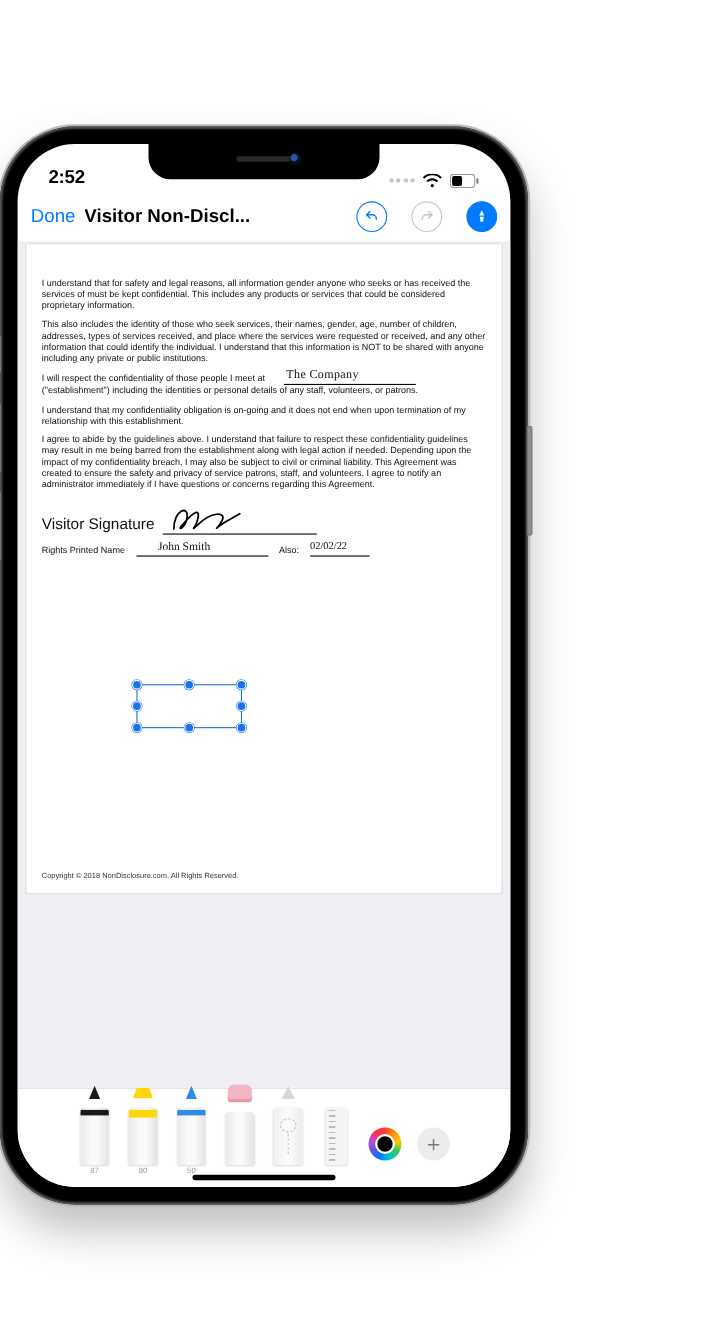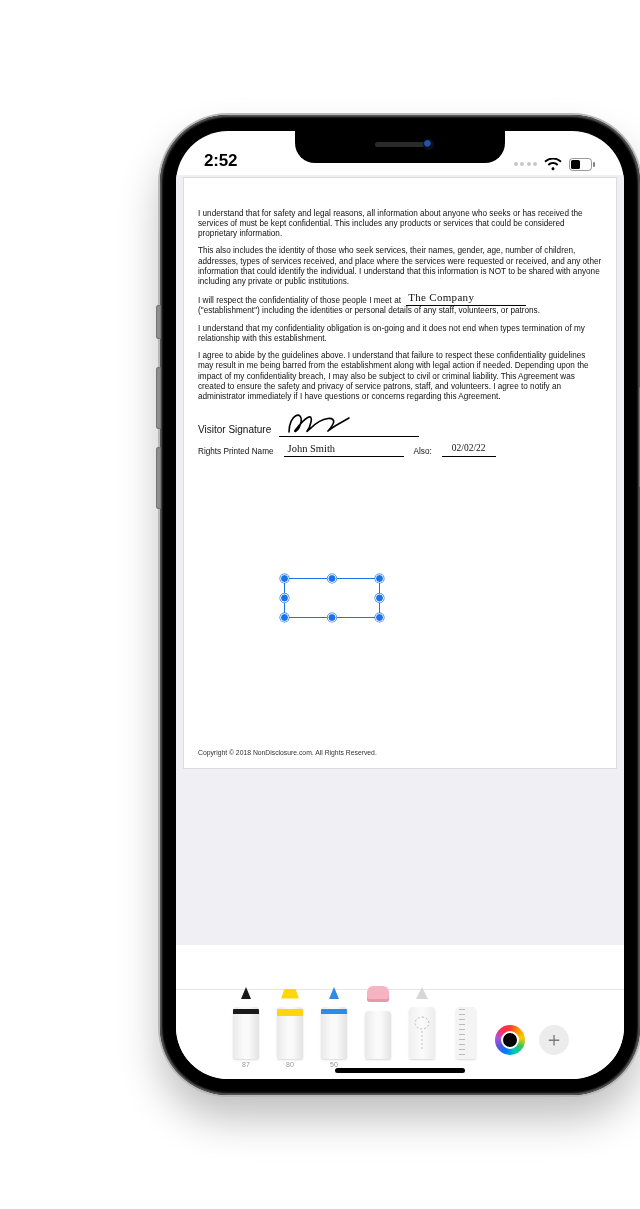--- a/index.html
+++ b/index.html
@@ -1,18 +1,18 @@
 <!DOCTYPE html>
 <html><head>
   <meta charset="utf-8">
   <style>
     * { margin: 0; padding: 0; box-sizing: border-box; }
     html, body { width: 640px; height: 1209px; background: #fff; font-family: -apple-system, "Helvetica Neue", Arial, sans-serif; }
 
-    .stage { position: relative; width: 640px; height: 1209px; display: flex; align-items: center; justify-content: flex-end; }
+    .stage { position: relative; width: 640px; height: 1209px; display: flex; align-items: center; justify-content: flex-start; }
 
     
     .phone {
       position: relative;
       width: 480px; height: 980px;
       border-radius: 68px;
       background: #000;
       box-shadow: 0 0 0 2px #b9b9b9, 0 24px 40px rgba(0,0,0,.25), inset 0 0 2px 2px #5a5a5a;
       padding: 16px;
     }
@@ -56,31 +56,31 @@
     .nav-icon.disabled { border-color:#c7c7c7; color:#c7c7c7; }
     .nav-icon.filled { background:#007aff; color:#fff; border-color:#007aff; }
     .nav-gap { width:6px; }
 
     
     .docarea { height:calc(100% - 44px - 44px - 90px); background:#efeff4; overflow:hidden; }
     .sheet { background:#fff; margin:3px 8px 0 8px; padding:24px 14px 10px 14px; font-size:8.2px; line-height:1.25; color:#111; box-shadow:0 0 0 1px #dcdcdc; position:relative; height:590px; }
     .doc-title { text-align:center; font-size:10.5px; font-weight:700; margin:8px 0 14px; letter-spacing:.2px; }
     .para { margin:7px 0; }
     .fill-line { display:inline-block; border-bottom:1px solid #000; position:relative; vertical-align:bottom; }
-    .fill-company { width:120px; height:12px; margin-left:3px; }
+    .fill-company { width:120px; height:12px; margin-left:15px; }
     .fill-company .val { position:absolute; bottom:1px; left:2px; font-family:"Times New Roman", serif; font-size:11px; letter-spacing:.3px; }
-    .sig-row { margin-top:22px; display:flex; align-items:flex-end; gap:8px; font-size:10px; }
+    .sig-row { margin-top:22px; display:flex; align-items:flex-end; gap:8px; font-size:14px; }
     .sig-label { white-space:nowrap; }
     .sig-line { flex:0 0 auto; height:12px; position:relative; }
     .sig-svg { position:absolute; bottom:-2px; left:4px; }
     .printed-row { margin-top:8px; display:flex; align-items:flex-end; gap:10px; font-size:8.2px; }
     .printed-line { width:120px; height:12px; }
-    .printed-line .val { position:absolute; bottom:1px; left:4px; font-family:"Times New Roman", serif; font-size:10.5px; }
+    .printed-line .val { position:absolute; bottom:1px; left:20px; font-family:"Times New Roman", serif; font-size:10.5px; }
     .date-line { width:54px; height:12px; }
-    .date-line .val { position:absolute; bottom:1px; left:10px; font-family:"Times New Roman", serif; font-size:9.5px; }
+    .date-line .val { position:absolute; bottom:1px; left:0; font-family:"Times New Roman", serif; font-size:9.5px; }
     .copyright { position:absolute; left:14px; bottom:10px; font-size:6.8px; color:#333; }
 
     
     .sel-rect { position:absolute; border:1.5px solid #1a73e8; background:rgba(26,115,232,0); }
     .sel-handle { position:absolute; width:9px; height:9px; background:#1a73e8; border:1.5px solid #fff; border-radius:50%; box-shadow:0 0 0 .5px #1a73e8; }
 
     
     .dock { position:absolute; left:0; right:0; bottom:0; height:90px; background:#fff; border-top:1px solid #e5e5e5; display:flex; align-items:flex-end; justify-content:center; gap:14px; padding:0 14px 8px; }
     .tool { width:30px; height:72px; position:relative; display:flex; flex-direction:column; align-items:center; justify-content:flex-end; }
     .tool .barrel { width:26px; height:52px; background:linear-gradient(90deg,#e9e9e9,#fafafa 40%,#fafafa 60%,#e3e3e3); border-radius:4px 4px 2px 2px; box-shadow:0 1px 2px rgba(0,0,0,.15); position:relative; overflow:hidden; }
@@ -127,32 +127,57 @@
               <path d="M9 12.2c.8 0 1.5-.7 1.5-1.5S9.8 9.2 9 9.2s-1.5.7-1.5 1.5.7 1.5 1.5 1.5zM5 7.7c1.1-1.1 2.5-1.7 4-1.7s2.9.6 4 1.7l1.3-1.3C12.9 4.9 11 4.1 9 4.1S5.1 4.9 3.7 6.4L5 7.7zM1.7 4.4C3.6 2.5 6.2 1.4 9 1.4s5.4 1.1 7.3 3l1.3-1.3C15.3 0.8 12.2-.4 9-.4S2.7.8.4 3.1l1.3 1.3z" fill="#000"></path>
             </svg>
           <svg width="27" height="13" viewBox="0 0 27 13">
               <rect x="0.5" y="0.5" width="22" height="12" rx="3" fill="none" stroke="#000" stroke-opacity=".4"></rect>
               <rect x="2" y="2" width="9" height="9" rx="1.6" fill="#000"></rect>
               <rect x="24" y="4" width="2" height="5" rx="1" fill="#000" fill-opacity=".5"></rect>
             </svg>
         </div>
       </div>
 
+      <div class="navbar">
+        <div class="nav-done">Done</div>
+        <div class="nav-title">Visitor Non-Discl...</div>
+        <div class="nav-spacer"></div>
+        <div class="nav-icon">
+          <svg width="14" height="14" viewBox="0 0 24 24" fill="none">
+              <path d="M9 14L4 9l5-5" stroke="currentColor" stroke-width="2.2" stroke-linecap="round" stroke-linejoin="round"></path>
+              <path d="M4 9h9a6 6 0 016 6v1" stroke="currentColor" stroke-width="2.2" stroke-linecap="round"></path>
+            </svg>
+        </div>
+        <div class="nav-gap"></div>
+        <div class="nav-icon disabled">
+          <svg width="14" height="14" viewBox="0 0 24 24" fill="none">
+              <path d="M15 14l5-5-5-5" stroke="currentColor" stroke-width="2.2" stroke-linecap="round" stroke-linejoin="round"></path>
+              <path d="M20 9h-9a6 6 0 00-6 6v1" stroke="currentColor" stroke-width="2.2" stroke-linecap="round"></path>
+            </svg>
+        </div>
+        <div class="nav-gap"></div>
+        <div class="nav-icon filled">
+          <svg width="14" height="14" viewBox="0 0 24 24" fill="none">
+              <path d="M12 2l4 8H8l4-8z" fill="#fff"></path>
+              <path d="M9 12h6l-1 8h-4l-1-8z" fill="#fff"></path>
+            </svg>
+        </div>
+      </div>
 
       <div class="docarea">
         <div class="sheet">
-          <div class="para">I understand that for safety and legal reasons, all information about anyone who seeks or has received the services of must be kept confidential. This includes any products or services that could be considered proprietary information.</div>
+          <div class="para">I understand that for safety and legal reasons, all information gender anyone who seeks or has received the services of must be kept confidential. This includes any products or services that could be considered proprietary information.</div>
           <div class="para">This also includes the identity of those who seek services, their names, gender, age, number of children, addresses, types of services received, and place where the services were requested or received, and any other information that could identify the individual. I understand that this information is NOT to be shared with anyone including any private or public institutions.</div>
           <div class="para">
             <span>I will respect the confidentiality of those people I meet at</span>
             <span class="fill-line fill-company"><span class="val">The Company</span></span>
             <br>
             <span>("establishment") including the identities or personal details of any staff, volunteers, or patrons.</span>
           </div>
-          <div class="para">I understand that my confidentiality obligation is on-going and it does not end when types termination of my relationship with this establishment.</div>
+          <div class="para">I understand that my confidentiality obligation is on-going and it does not end when upon termination of my relationship with this establishment.</div>
           <div class="para">I agree to abide by the guidelines above. I understand that failure to respect these confidentiality guidelines may result in me being barred from the establishment along with legal action if needed. Depending upon the impact of my confidentiality breach, I may also be subject to civil or criminal liability. This Agreement was created to ensure the safety and privacy of service patrons, staff, and volunteers.  I agree to notify an administrator immediately if I have questions or concerns regarding this Agreement.</div>
 
           <div class="sig-row">
             <span class="sig-label">Visitor Signature</span>
             <span class="fill-line sig-line" style="width:140px;">
               <svg class="sig-svg" width="70" height="30" viewBox="0 0 70 30">
                   <path d="M6 24 C 6 6, 20 2, 18 14 C 16 24, 8 26, 14 20 C 22 10, 30 4, 28 14 C 26 24, 20 26, 28 20 C 40 8, 54 8, 50 16 C 46 24, 40 26, 52 18 L66 10" fill="none" stroke="#000" stroke-width="1.6" stroke-linecap="round"></path>
                 </svg>
             </span>
           </div>

